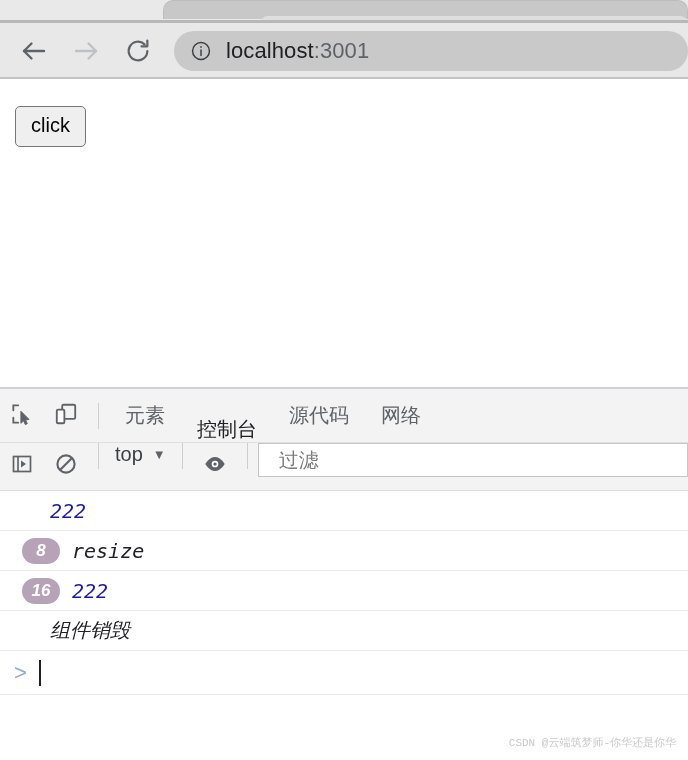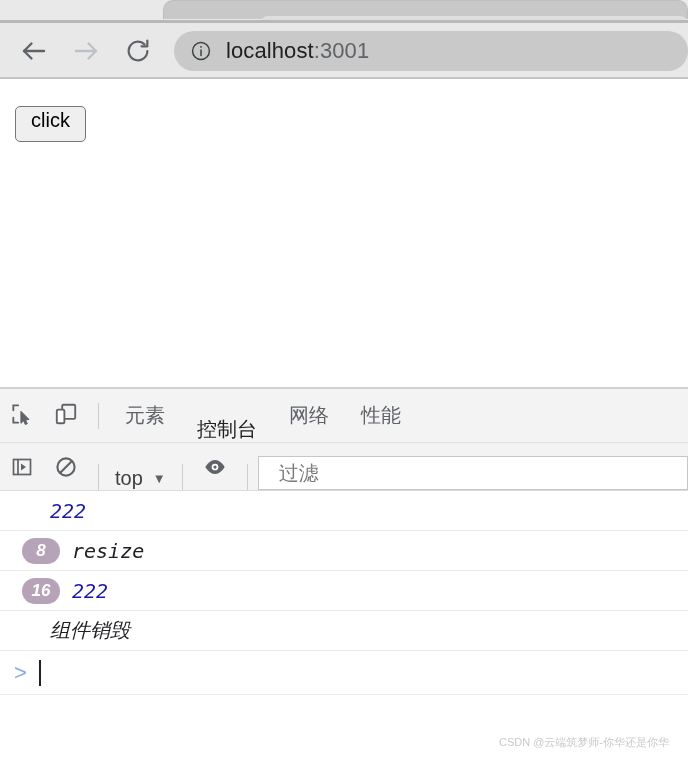--- a/index.html
+++ b/index.html
@@ -71,21 +71,21 @@
     position: absolute; top: 79px; left: 0; width: 688px; height: 308px;
     background: #ffffff;
   }
   .click-button {
     position: absolute; left: 15px; top: 27px;
     font-family: "Liberation Sans", sans-serif;
     font-size: 20px; color: #000;
     background: #efefef;
     border: 1.6px solid #767676;
     border-radius: 5px;
-    padding: 2px 15px 9px 15px;
+    padding: 7px 15px 9px 15px;
     cursor: pointer;
   }
 
   
   .devtools {
     position: absolute; top: 387px; left: 0; width: 688px; height: 373px;
     background: #ffffff;
     border-top: 2px solid #cdd0d4;
   }
 
@@ -114,21 +114,21 @@
   }
   .dt-tab.active { color: #202124; margin-top: 28px; }
   .dt-tab.active::after {
     content: ""; position: absolute; left: 8px; right: 8px; bottom: 0;
     height: 3px; background: #1a73e8;
   }
 
   .dt-toolbar {
     position: relative; height: 48px; width: 688px;
     background: #f3f3f3;
-    display: flex; align-items: flex-end;
+    display: flex; align-items: flex-start;
     border-bottom: 1px solid #dcdcdc;
   }
   .ctx-select {
     display: flex; align-items: center; gap: 10px;
     font-size: 20px; color: #3c4043; cursor: pointer;
     padding: 0 6px;
   }
   .caret { font-size: 13px; color: #5f6368; line-height: 1; }
   .filter-input {
     flex: 1; height: 34px; margin-right: 0px;
@@ -176,22 +176,22 @@
   }
   .prompt-chevron {
     color: #8aa9e0; font-size: 22px; font-family: "Liberation Sans", sans-serif;
     margin-right: 12px;
   }
   .prompt-caret {
     width: 2px; height: 26px; background: #202124;
   }
 
   .watermark {
-    position: absolute; right: 19px; bottom: 10px;
-    font-family: Liberation Sans, sans-serif;
+    position: absolute; right: 12px; bottom: 10px;
+    font-family: Liberation Mono, monospace;
     font-size: 11px; color: #c9c9c9; white-space: nowrap;
   }
 </style>
 </head>
 <body>
 
 <div id="app">
 
   <div class="tabstrip">
     <div class="tab-active"></div>
@@ -265,24 +265,24 @@
       </button>
       <div class="dt-sep"></div>
 
       <div class="dt-tab">
         <span>元素</span>
       </div>
       <div class="dt-tab active">
         <span>控制台</span>
       </div>
       <div class="dt-tab">
+        <span>源代码</span>
+      </div>
+      <div class="dt-tab">
         <span>网络</span>
-      </div>
-      <div class="dt-tab">
-        <span>性能</span>
       </div>
     </div>
 
     <div class="dt-toolbar">
       <button class="dt-icon-btn">
         <span>
           <svg width="24" height="24" viewBox="0 0 24 24" fill="none" stroke="#5f6368" stroke-width="1.7">
             <rect x="3.5" y="4.5" width="17" height="15"></rect>
             <line x1="8" y1="4.5" x2="8" y2="19.5"></line>
             <path d="M11 8.5l5 3.5-5 3.5z" fill="#5f6368" stroke="none"></path>

